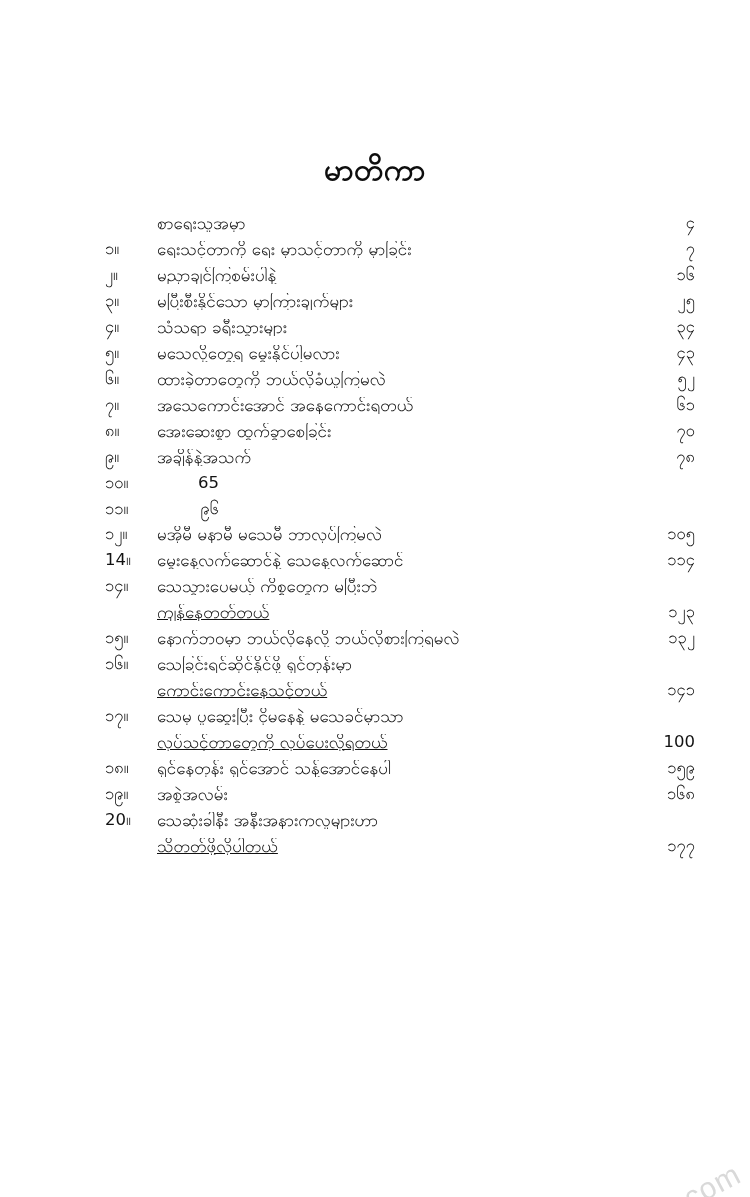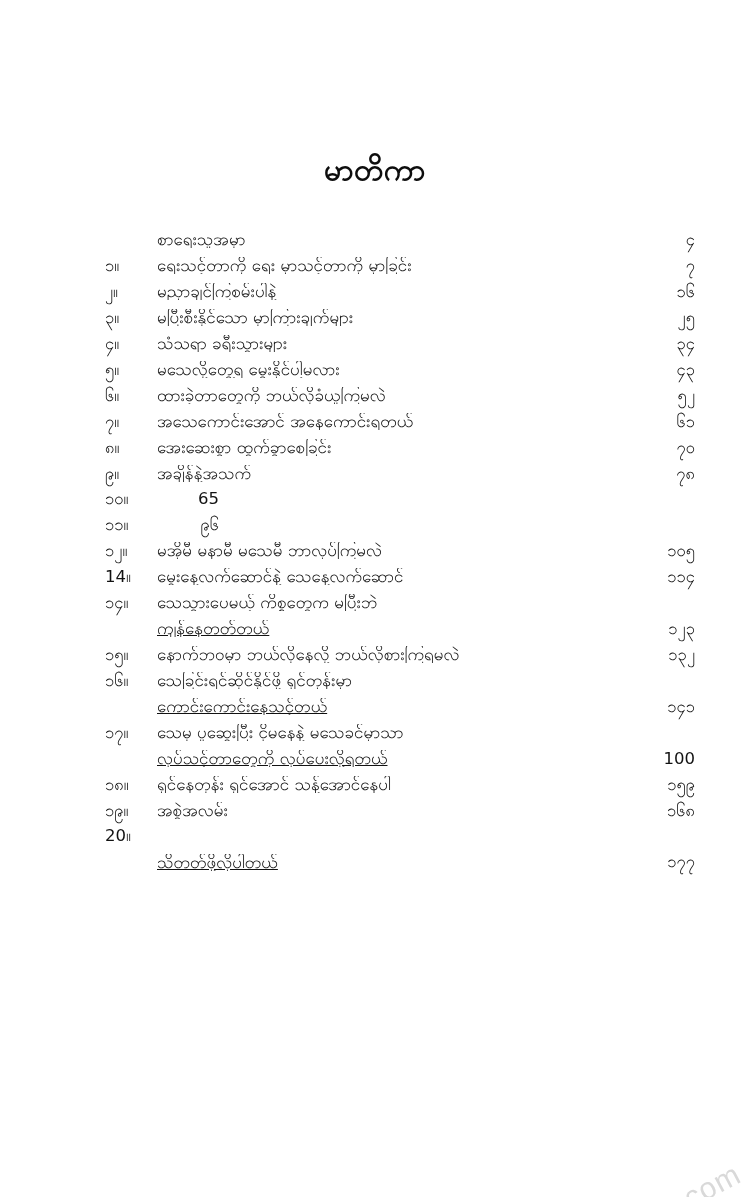--- a/index.html
+++ b/index.html
@@ -21,34 +21,34 @@
     inset: 0;
     padding: 0;
   }
 
   .title {
     text-align: center;
     font-size: 30px;
     font-weight: bold;
     letter-spacing: 0.5px;
     margin-top: 150px;
-    margin-bottom: 36px;
+    margin-bottom: 20px;
     color: #0d0d0d;
   }
 
   .toc {
     margin: 0 auto;
     width: 640px;
     padding-left: 50px;
     box-sizing: border-box;
   }
 
   .row {
     display: flex;
-    align-items: flex-end;
+    align-items: center;
     font-size: 17px;
     line-height: 1.0;
     margin-bottom: 9px;
     color: #121212;
   }
 
   .num {
     width: 52px;
     flex: 0 0 52px;
     text-align: left;
@@ -209,20 +209,21 @@
         <span class="entry">ရှင်နေတုန်း ရှင်အောင် သန့်အောင်နေပါ</span>
         <span class="pageno">၁၅၉</span>
       </div>
       <div class="row">
         <span class="num">၁၉။</span>
         <span class="entry">အစွဲအလမ်း</span>
         <span class="pageno">၁၆၈</span>
       </div>
       <div class="row">
         <span class="num">20။</span>
+        <span class="entry">သေဆုံးခါနီး အနီးအနားကလူများဟာ</span>
         <span class="pageno"></span>
       </div>
       <div class="row indent">
         <span class="num"></span>
         <span class="entry cont">သိတတ်ဖို့လိုပါတယ်</span>
         <span class="pageno">၁၇၇</span>
       </div>
     </div>
 
   <div class="watermark">mgyo.com</div>

